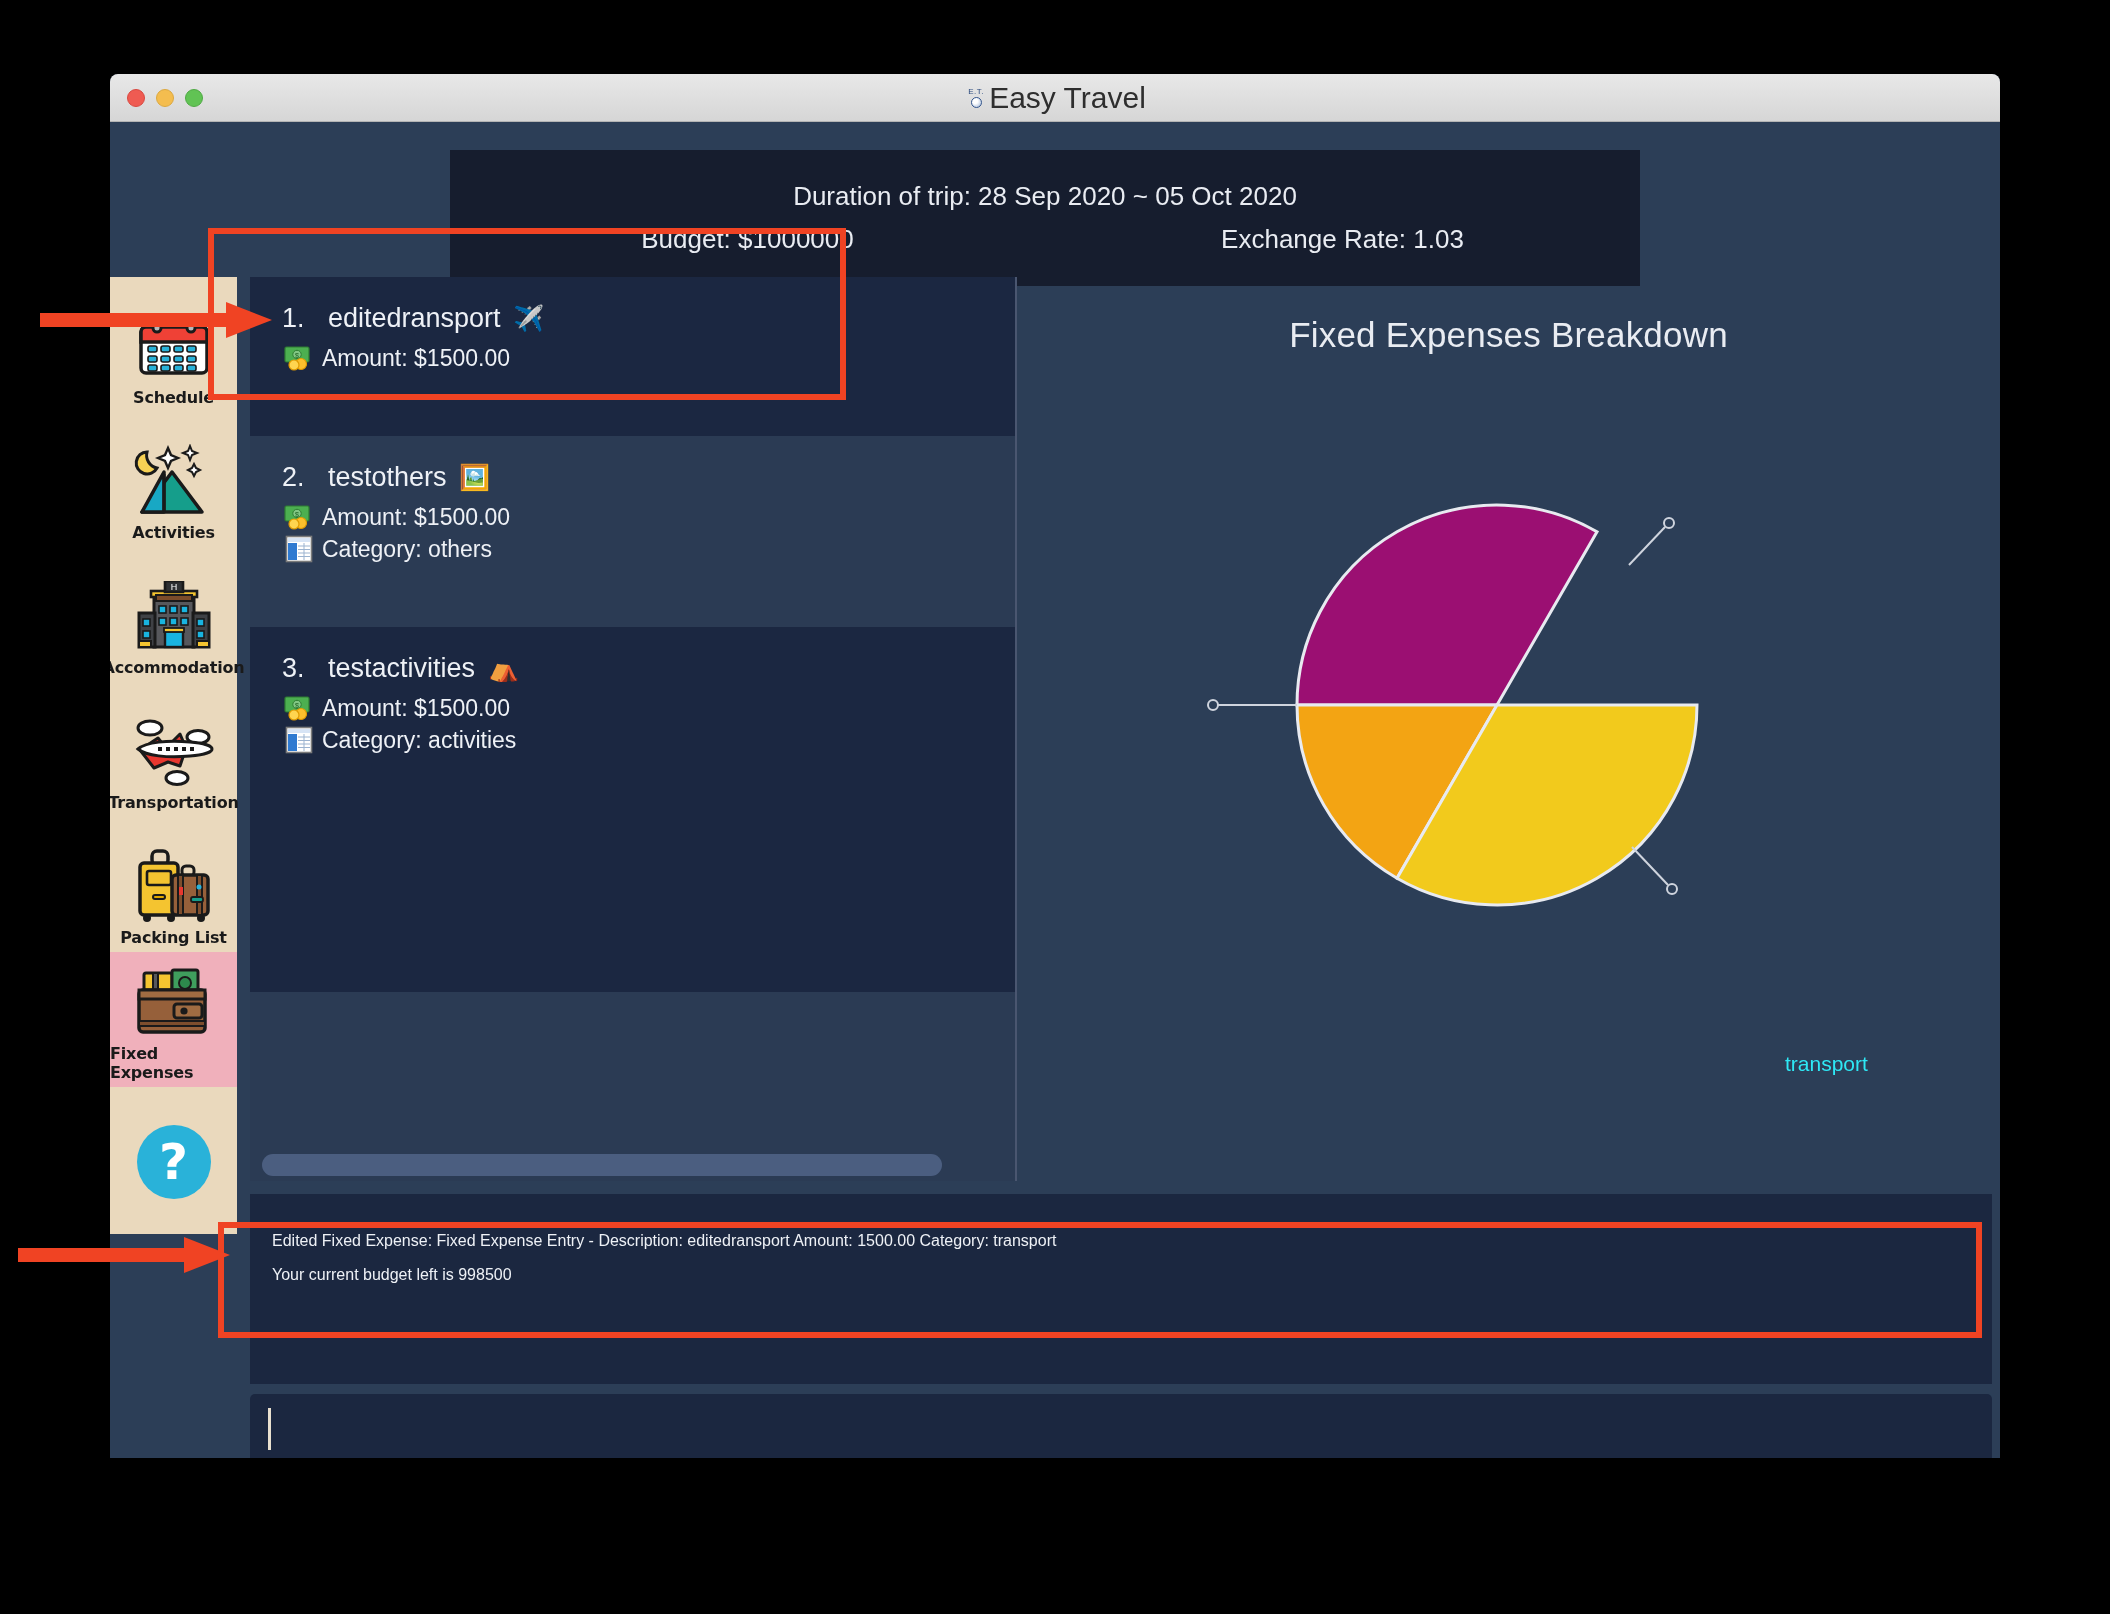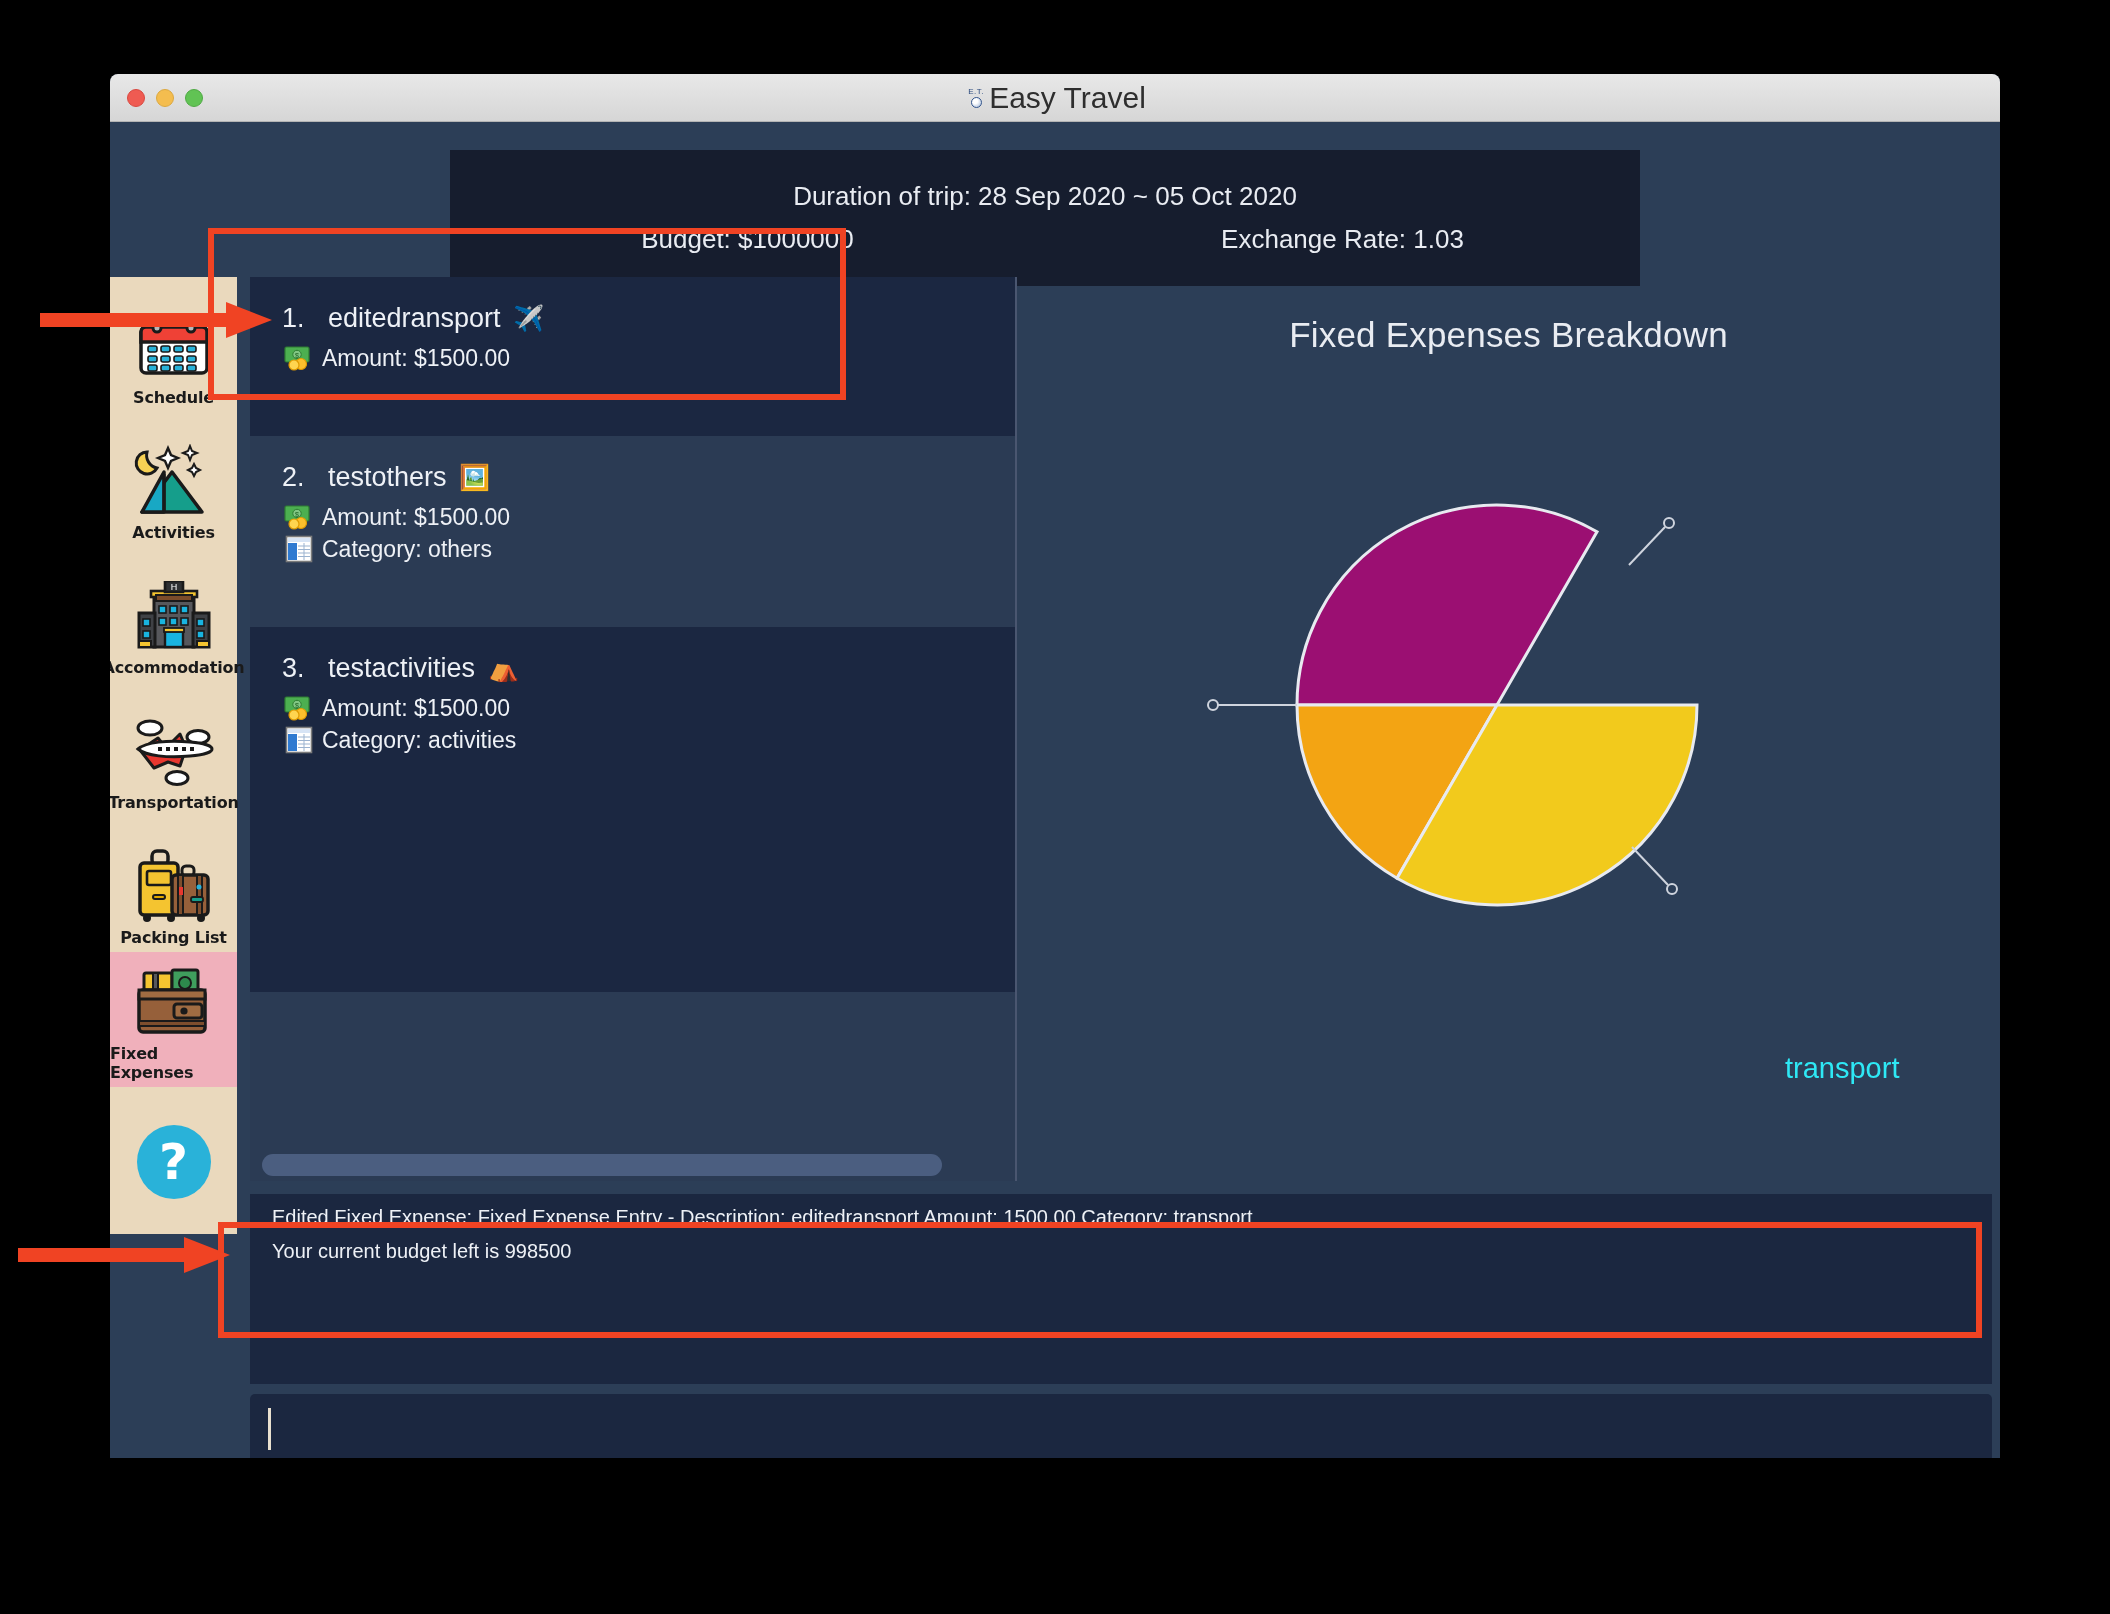--- a/index.html
+++ b/index.html
@@ -129,31 +129,31 @@
     position: absolute; left: 907px; top: 155px;
     right: 0; height: 904px;
   }
   .chart-title {
     text-align: center; color: #e9ecf2;
     font-size: 35px; margin-top: 38px; letter-spacing: .2px;
   }
   .pie-area { position: relative; width: 100%; height: 700px; }
   .pie-svg { position: absolute; left: 0; top: 0; }
   .pie-label {
-    position: absolute; color: #2ee8f5; font-size: 29px; white-space: nowrap;
+    position: absolute; color: #2ee8f5; font-size: 21px; white-space: nowrap;
   }
   .lbl-transport{ left: 768px;  top: 697px; }
 
   
   .console {
     position: absolute; left: 140px; top: 1072px;
     width: 1742px; height: 190px;
     background: #1b2740;
-    color: #eef1f6; font-size: 20px; line-height: 34px;
-    padding: 6px 22px;
+    color: #eef1f6; font-size: 16px; line-height: 34px;
+    padding: 30px 22px;
   }
   .cmdline {
     position: absolute; left: 140px; top: 1272px;
     width: 1742px; height: 72px;
     background: #1b2740;
     border-radius: 5px;
   }
   .caret {
     position: absolute; left: 18px; top: 14px;
     width: 3px; height: 42px; background: #e9e0cf;

